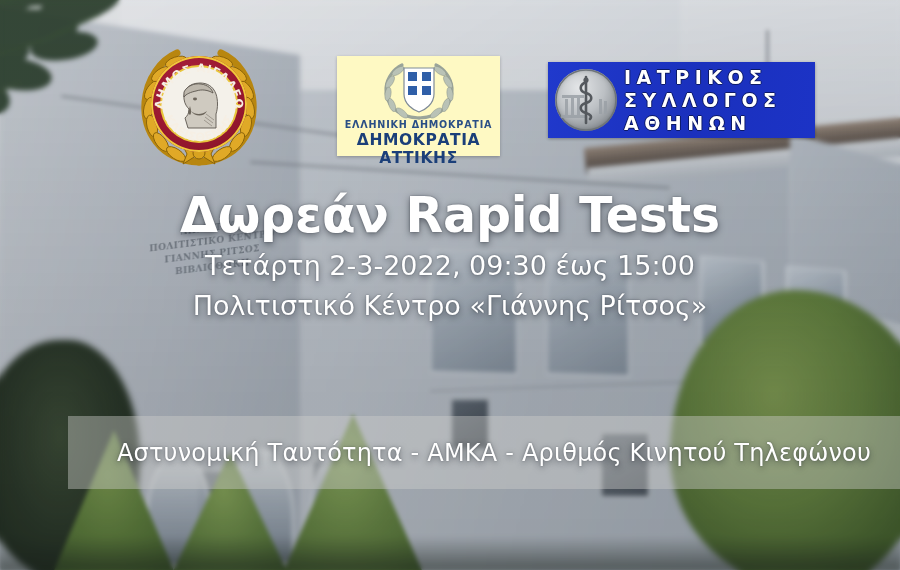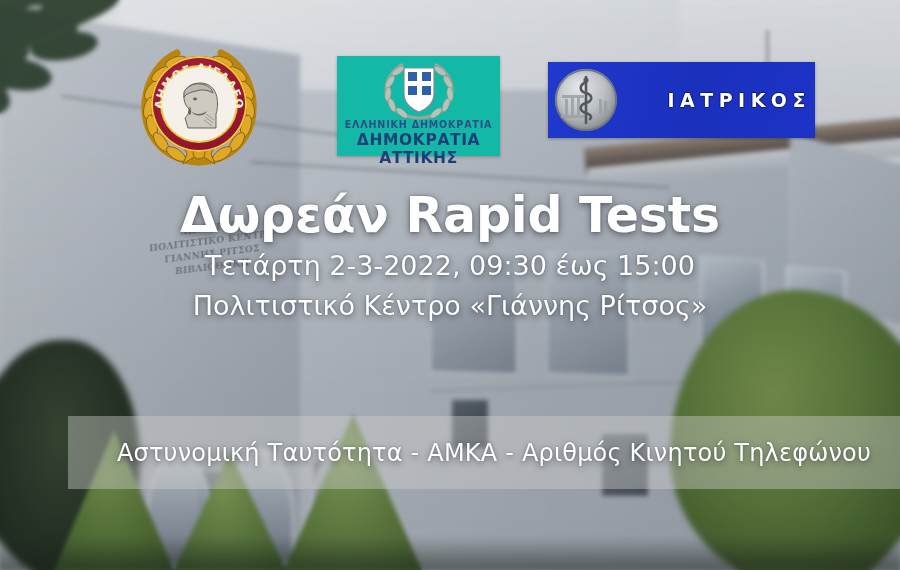--- a/index.html
+++ b/index.html
@@ -211,21 +211,21 @@
   }
   .bust {
     position: absolute;
     left: 41px; top: 34px; width: 44px; height: 52px;
   }
 
   
   .attica {
     position: absolute;
     left: 337px; top: 56px; width: 163px; height: 100px;
-    background: #14b8a6;
+    background: #fef9c3;
     box-shadow: 0 1px 3px rgba(0,0,0,0.25);
   }
   .attica-emblem {
     position: absolute; left: 50%; top: 4px;
     transform: translateX(-50%);
     width: 84px; height: 62px;
   }
   .attica-l1 {
     position: absolute; left: 0; right: 0; top: 63px;
     text-align: center;
@@ -267,21 +267,20 @@
   }
   .isa-lines div {
     font-size: 19px;
     font-weight: 700;
     letter-spacing: 5.5px;
     color: #ffffff;
     line-height: 23px;
     text-shadow:
       -1px 0 0 #0d1a66, 1px 0 0 #0d1a66, 0 -1px 0 #0d1a66, 0 1px 0 #0d1a66;
     white-space: nowrap;
-    text-align: right;
   }
 
   
   .content {
     position: absolute;
     left: 0; right: 0; top: 186px;
     text-align: center;
     color: #ffffff;
   }
   .headline {
@@ -531,20 +530,22 @@
           </g>
           <g stroke="#55595e" stroke-width="2.6" fill="none" stroke-linecap="round">
             <path d="M31 8 L31 54"></path>
             <path d="M31 13 C24 16 24 22 31 24 C38 26 38 32 31 34 C24 36 24 42 31 44 C36 45.4 37 48 35 50"></path>
           </g>
           <circle cx="31" cy="11" r="2.6" fill="#55595e"></circle>
         </svg>
       </div>
       <div class="isa-lines">
         <div>ΙΑΤΡΙΚΟΣ</div>
+        <div>ΣΥΛΛΟΓΟΣ</div>
+        <div>ΑΘΗΝΩΝ</div>
       </div>
     </div>
   </div>
 
   <div class="content">
     <div class="headline">
       <span class="free">Δωρεάν</span><span class="rapid"> Rapid Tests</span>
     </div>
     <div class="subline">Τετάρτη 2-3-2022, 09:30 έως 15:00</div>
     <div class="subline">Πολιτιστικό Κέντρο «Γιάννης Ρίτσος»</div>

